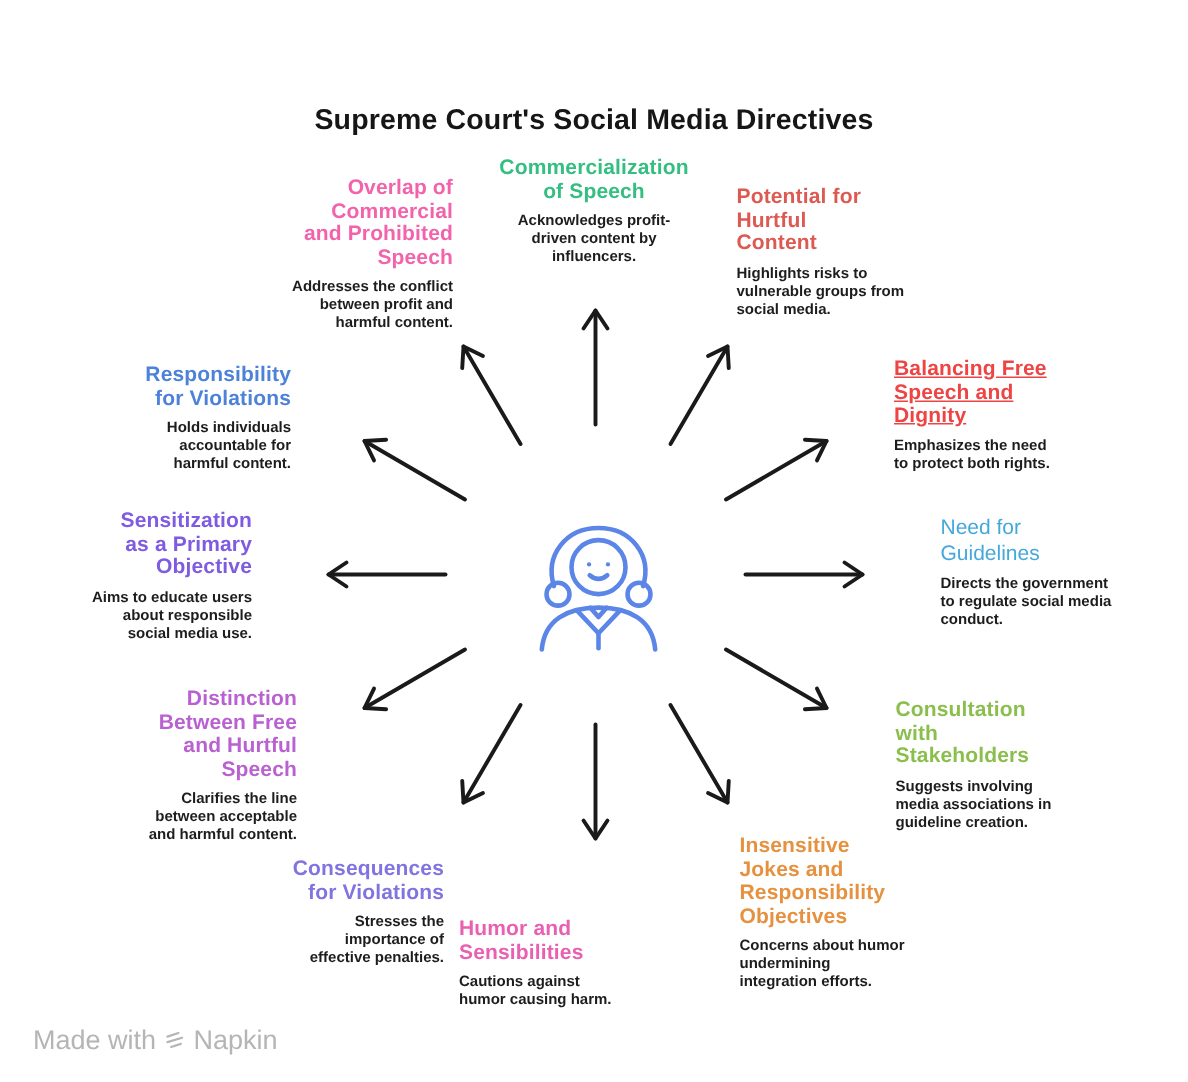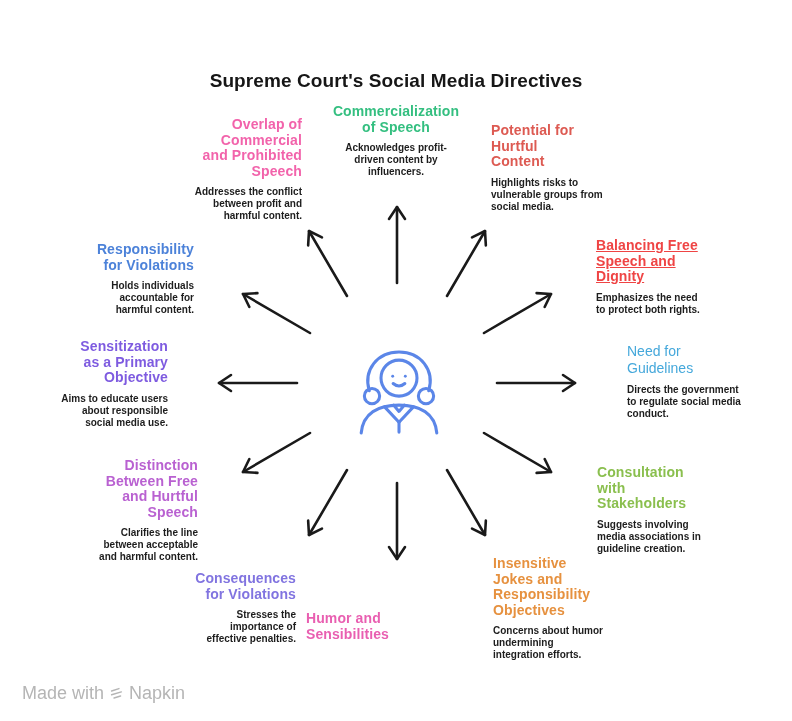--- a/index.html
+++ b/index.html
@@ -129,20 +129,22 @@
 Responsibility
 Objectives</h3>
     <p class="topic-body">Concerns about humor
 undermining
 integration efforts.</p>
   </div>
 
   <div class="topic t-humor">
     <h3 class="topic-heading" style="color: rgb(233, 95, 177);">Humor and
 Sensibilities</h3>
+    <p class="topic-body">Cautions against
+humor causing harm.</p>
   </div>
 
   <div class="topic t-consequences">
     <h3 class="topic-heading" style="color: rgb(129, 116, 224);">Consequences
 for Violations</h3>
     <p class="topic-body">Stresses the
 importance of
 effective penalties.</p>
   </div>
 

